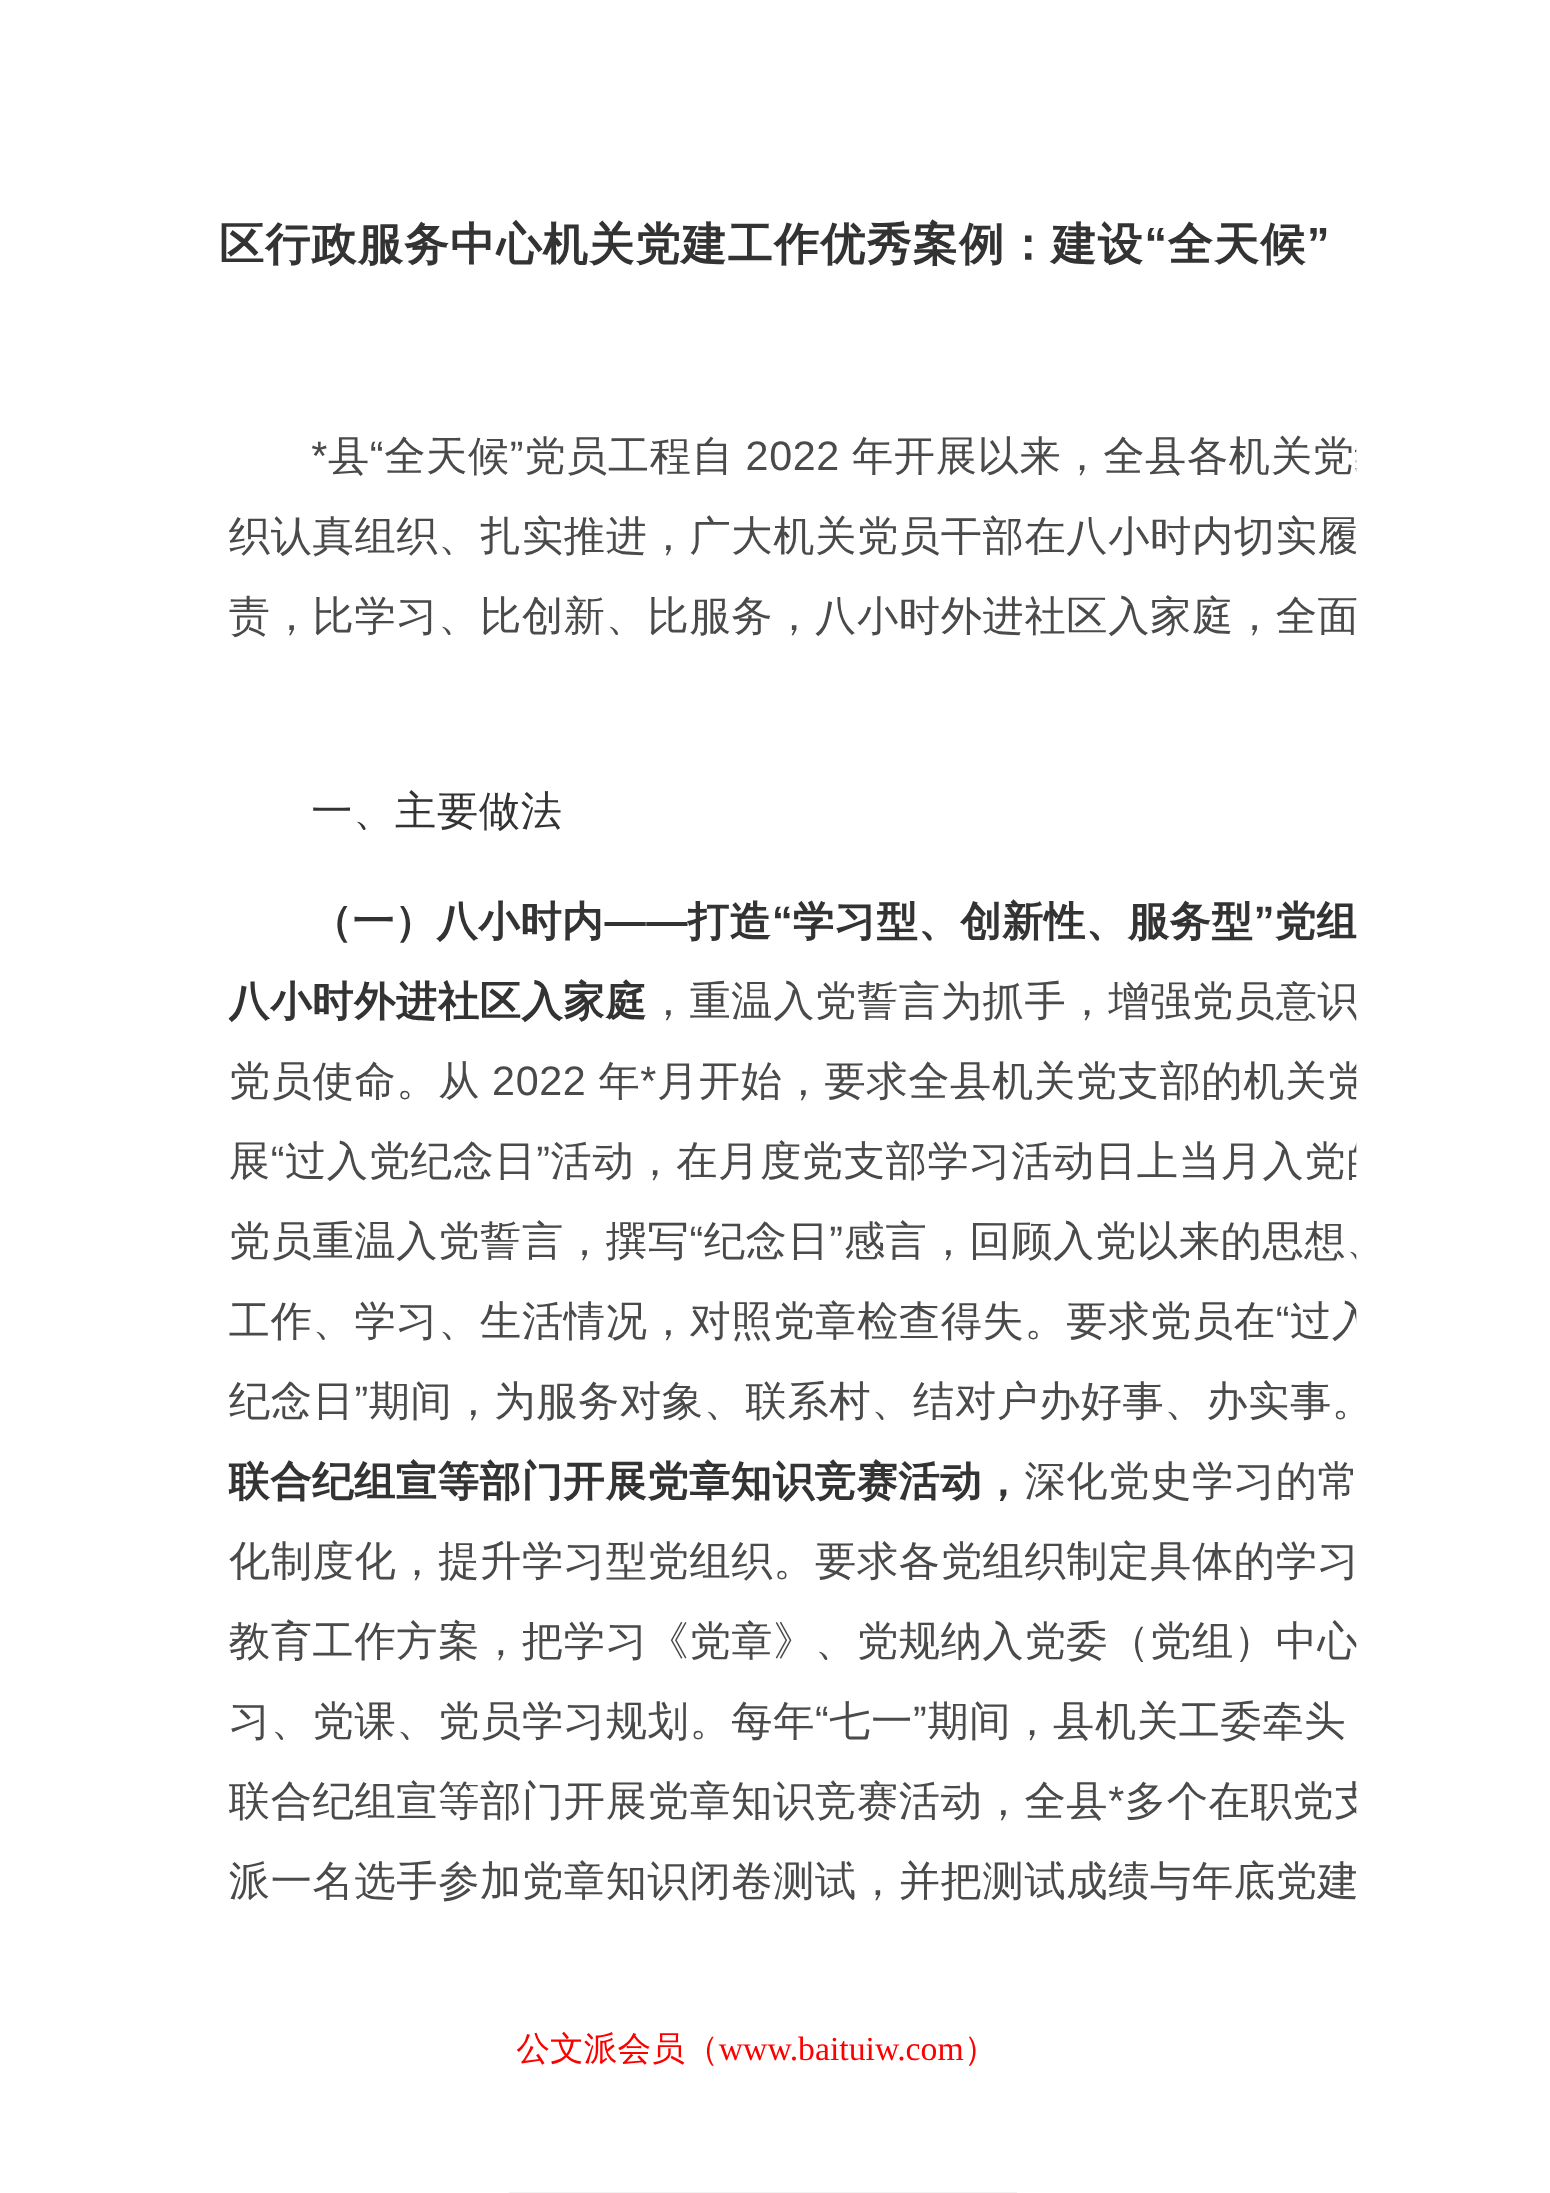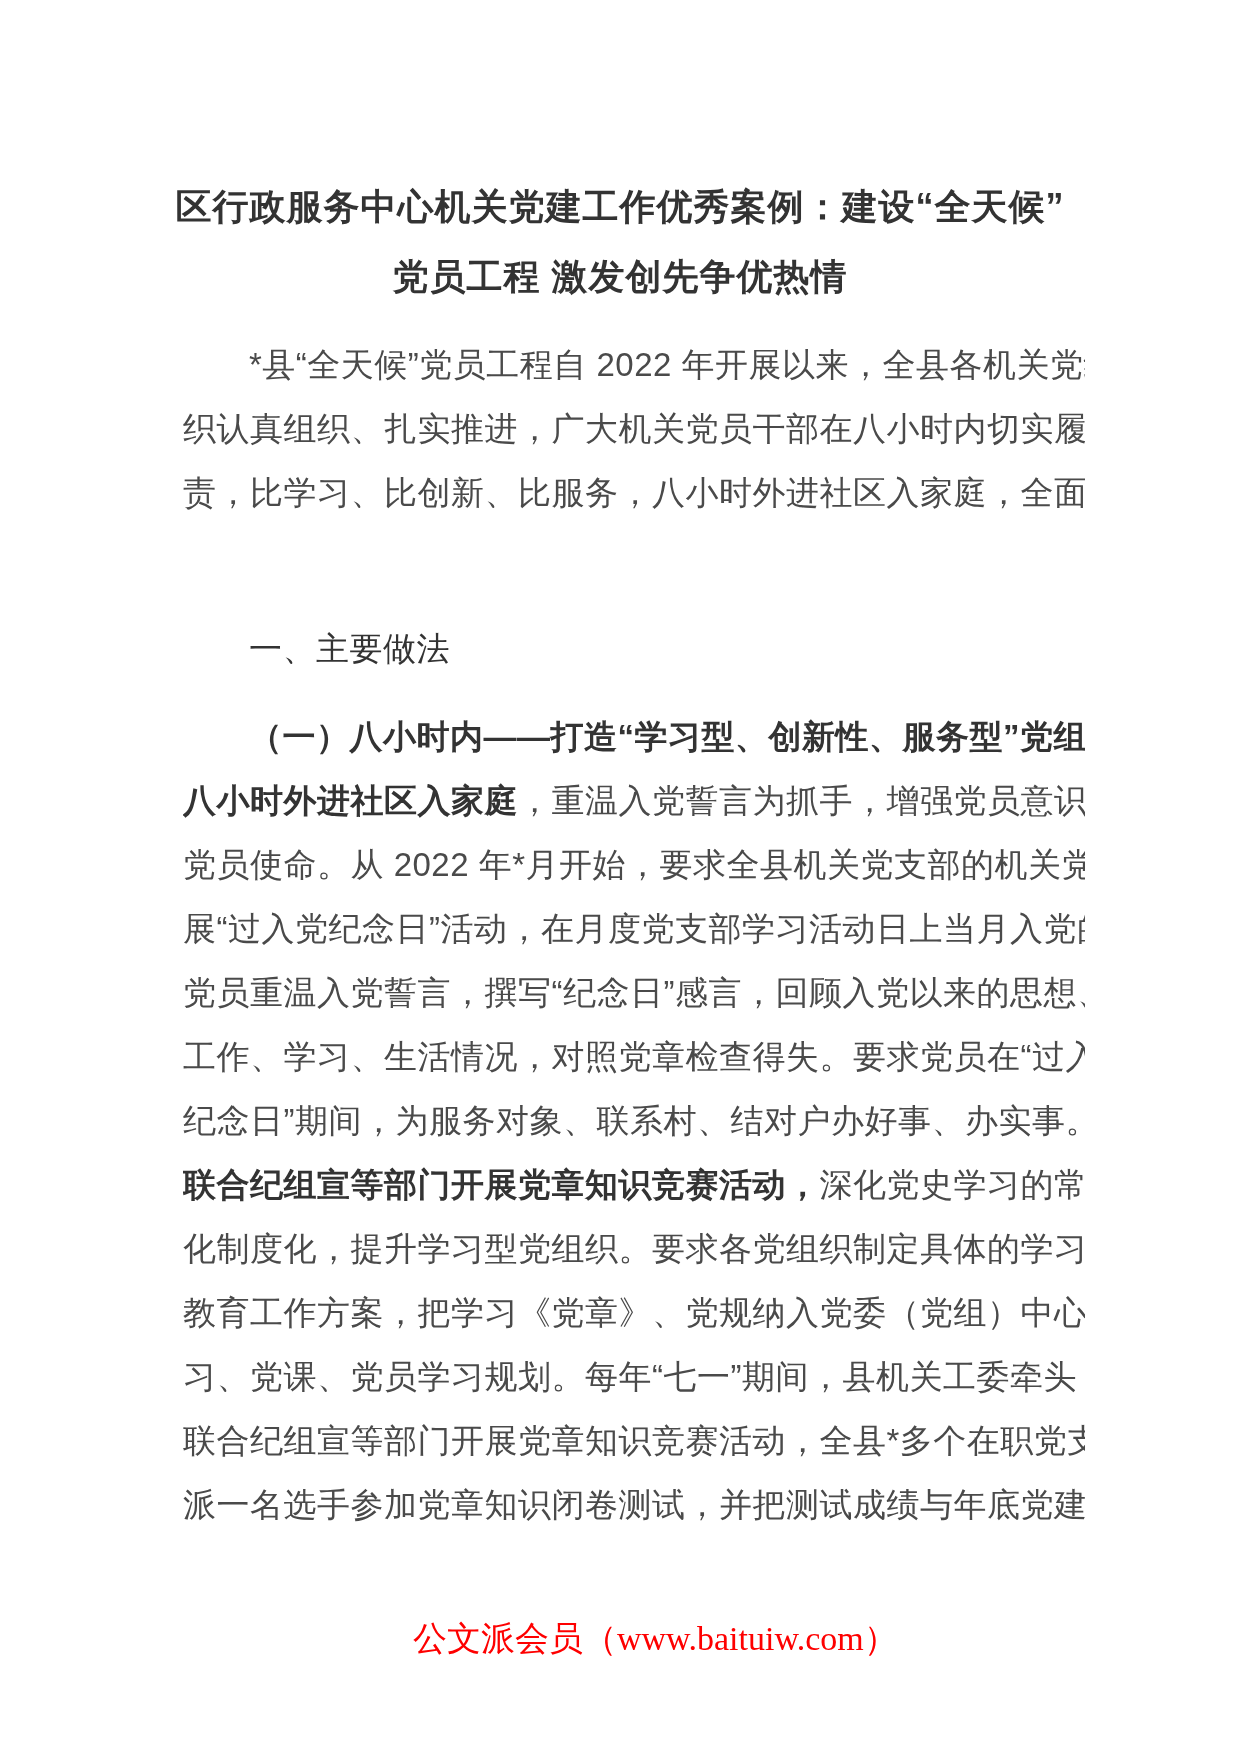--- a/index.html
+++ b/index.html
@@ -7,21 +7,21 @@
     position: relative;
     width: 1240px;
     height: 1754px;
     margin: 0 auto;
     background: #ffffff;
     overflow: hidden;
     font-family: "Liberation Sans", sans-serif;
   }
   .doc-title {
     position: absolute;
-    top: 172px;
+    top: 160px;
     left: 0;
     width: 1240px;
     margin: 0;
     text-align: center;
     font-size: 36px;
     line-height: 70px;
     font-weight: 700;
     color: #333333;
     letter-spacing: 1px;
   }
@@ -59,33 +59,32 @@
     color: #333333;
     letter-spacing: 0.5px;
   }
   .watermark {
     position: absolute;
     top: 1618px;
     left: 413px;
     height: 42px;
     line-height: 42px;
     font-family: "Liberation Serif", serif;
-    font-size: 34px;
+    font-size: 27px;
     color: #fe0000;
     white-space: nowrap;
   }
 </style>
 </head>
 <body>
 
 <div class="page">
 
   <h1 class="doc-title">
     <div>区行政服务中心机关党建工作优秀案例：建设“全天候”</div>
-    <div>党员工程 激发创先争优热情</div>
   </h1>
 
   <div class="para intro">
     <div class="line indent">*县“全天候”党员工程自 2022 年开展以来，全县各机关党组</div>
     <div class="line">织认真组织、扎实推进，广大机关党员干部在八小时内切实履行职</div>
     <div class="line">责，比学习、比创新、比服务，八小时外进社区入家庭，全面把脉</div>
   </div>
 
   <div class="heading">一、主要做法</div>
 

